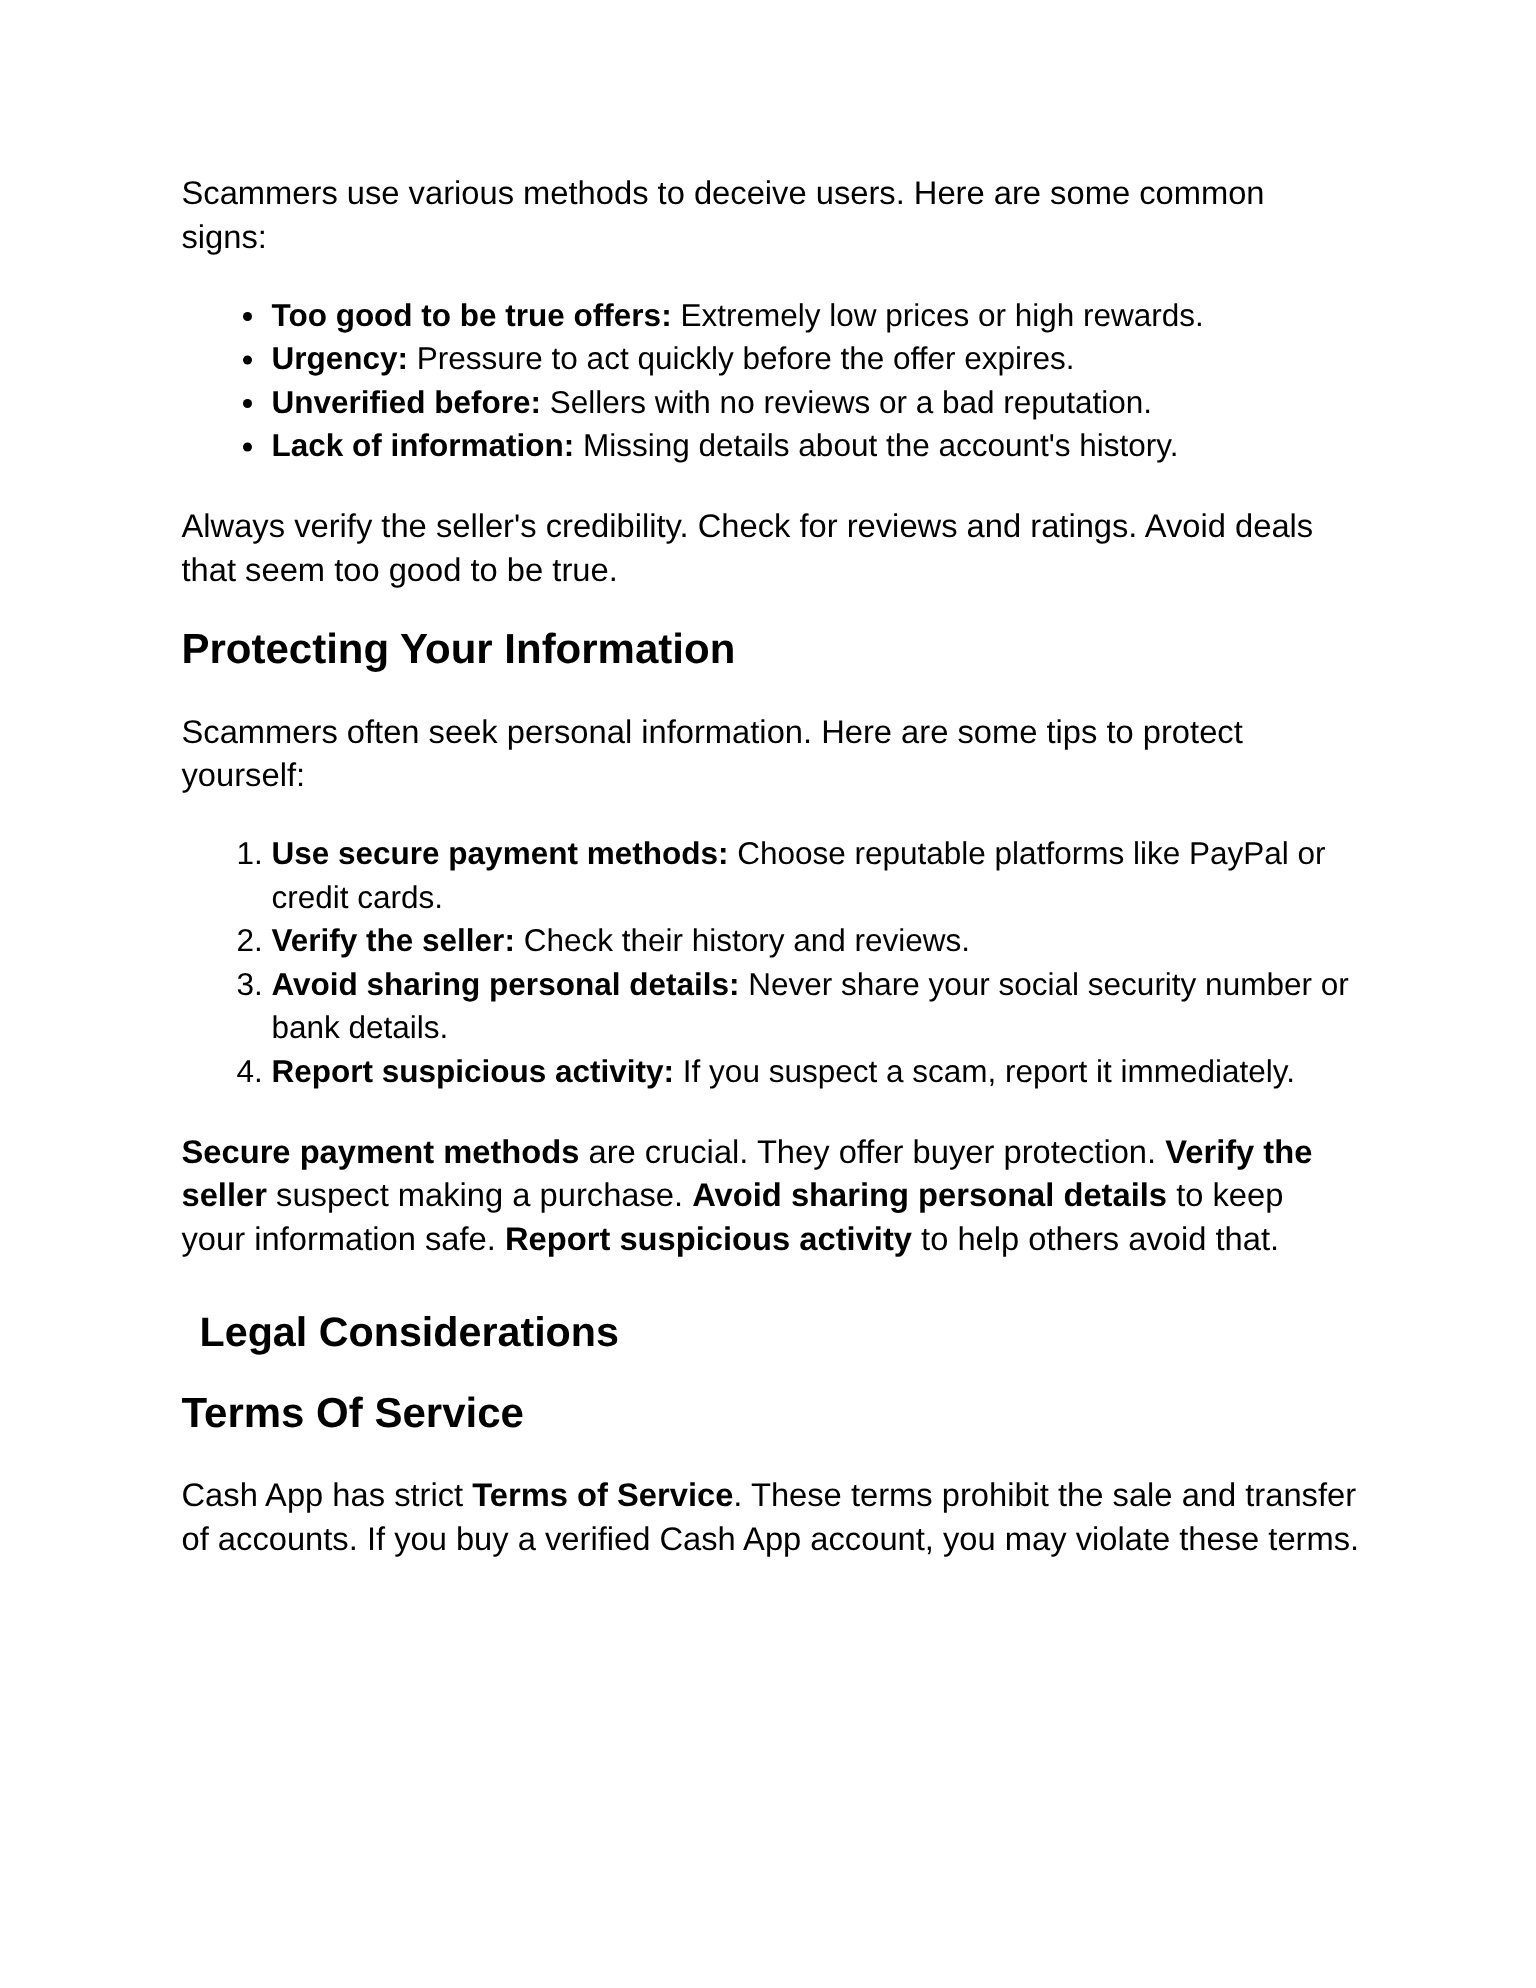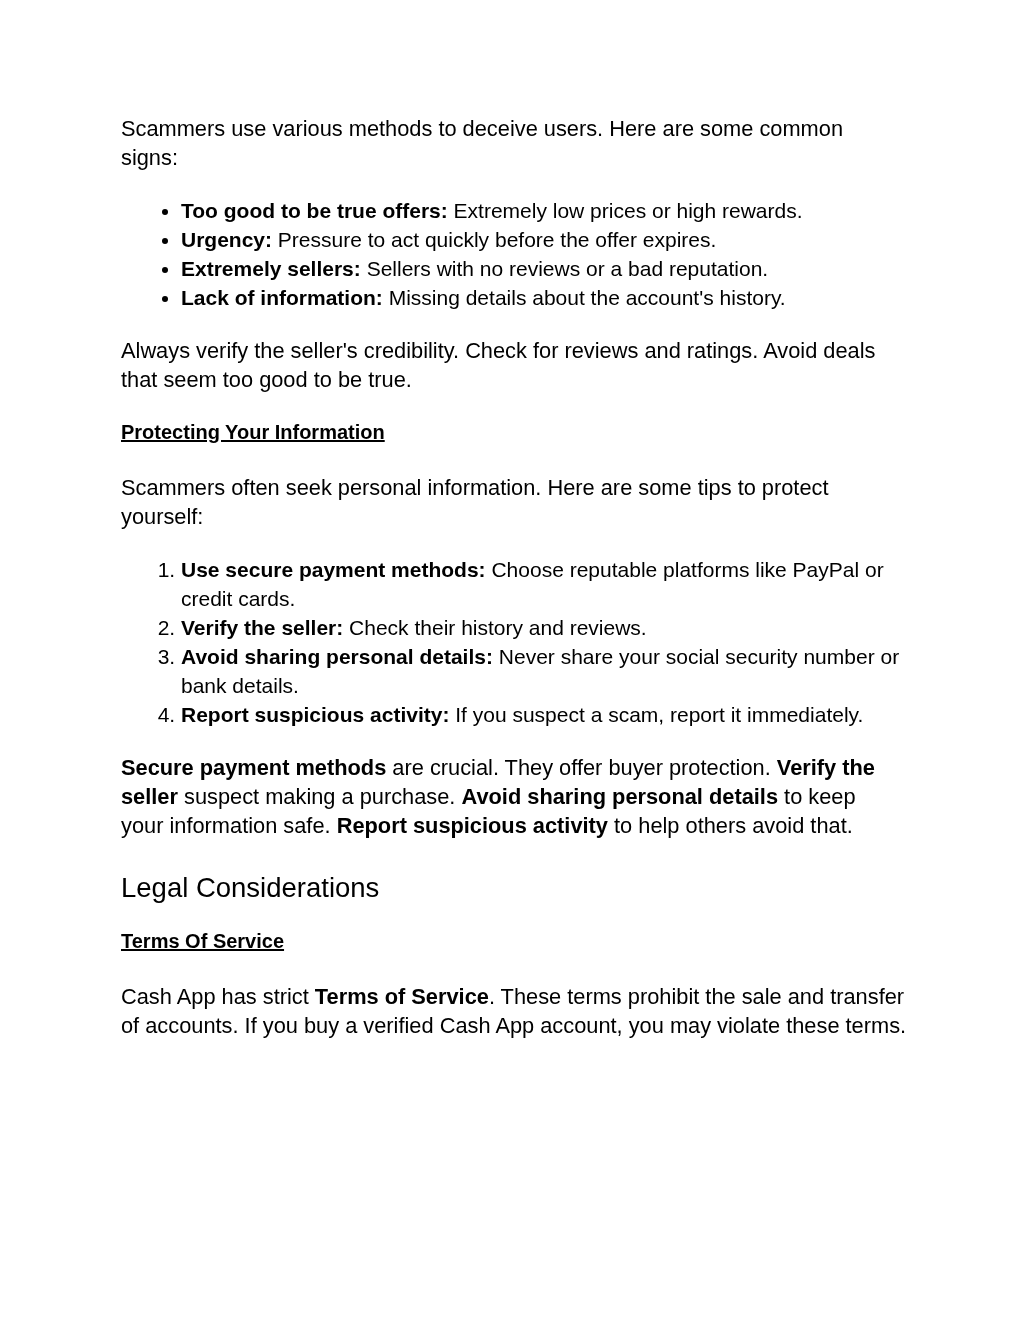--- a/index.html
+++ b/index.html
@@ -38,45 +38,44 @@
   }
   ul.doc-list { width: 723px; }
   ol.doc-list { width: 733px; }
   .doc-list li {
     margin: 0;
     padding: 0;
   }
   .h-large {
     font-size: 27.5px;
     line-height: 36px;
-    font-weight: normal;
-    margin: 30px 0 21px 0;
+    font-weight: bold;
+    margin: 30px 0 21px 12px;
     width: 783px;
   }
   .h-small {
-    font-size: 20px;
+    font-size: 28px;
     line-height: 29px;
     font-weight: bold;
     margin: 16px 0 26px 0;
     width: 783px;
-    text-decoration: underline;
   }
   .b { font-weight: bold; }
 </style>
 </head>
 <body>
 
 <div class="page">
 
   <p class="para"><span>Scammers use various methods to deceive users. Here are some common signs:</span></p>
 
   <ul class="doc-list">
       <li><span class="b">Too good to be true offers:</span><span> Extremely low prices or high rewards.</span></li>
       <li><span class="b">Urgency:</span><span> Pressure to act quickly before the offer expires.</span></li>
-      <li><span class="b">Extremely sellers:</span><span> Sellers with no reviews or a bad reputation.</span></li>
+      <li><span class="b">Unverified before:</span><span> Sellers with no reviews or a bad reputation.</span></li>
       <li><span class="b">Lack of information:</span><span> Missing details about the account's history.</span></li>
     </ul>
 
   <p class="para"><span>Always verify the seller's credibility. Check for reviews and ratings. Avoid deals that seem too good to be true.</span></p>
 
   <h3 class="h-small">Protecting Your Information</h3>
 
   <p class="para"><span>Scammers often seek personal information. Here are some tips to protect yourself:</span></p>
 
   <ol class="doc-list">

